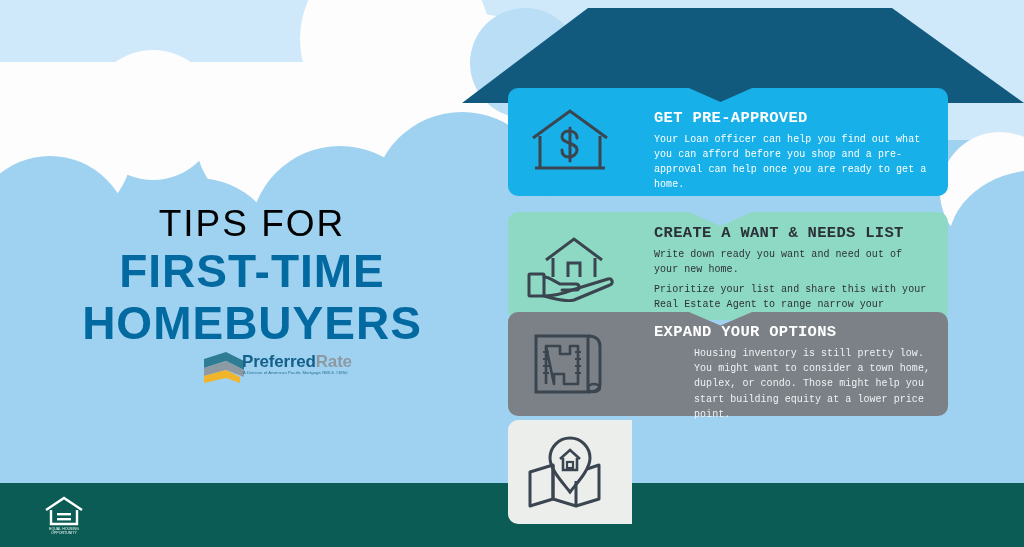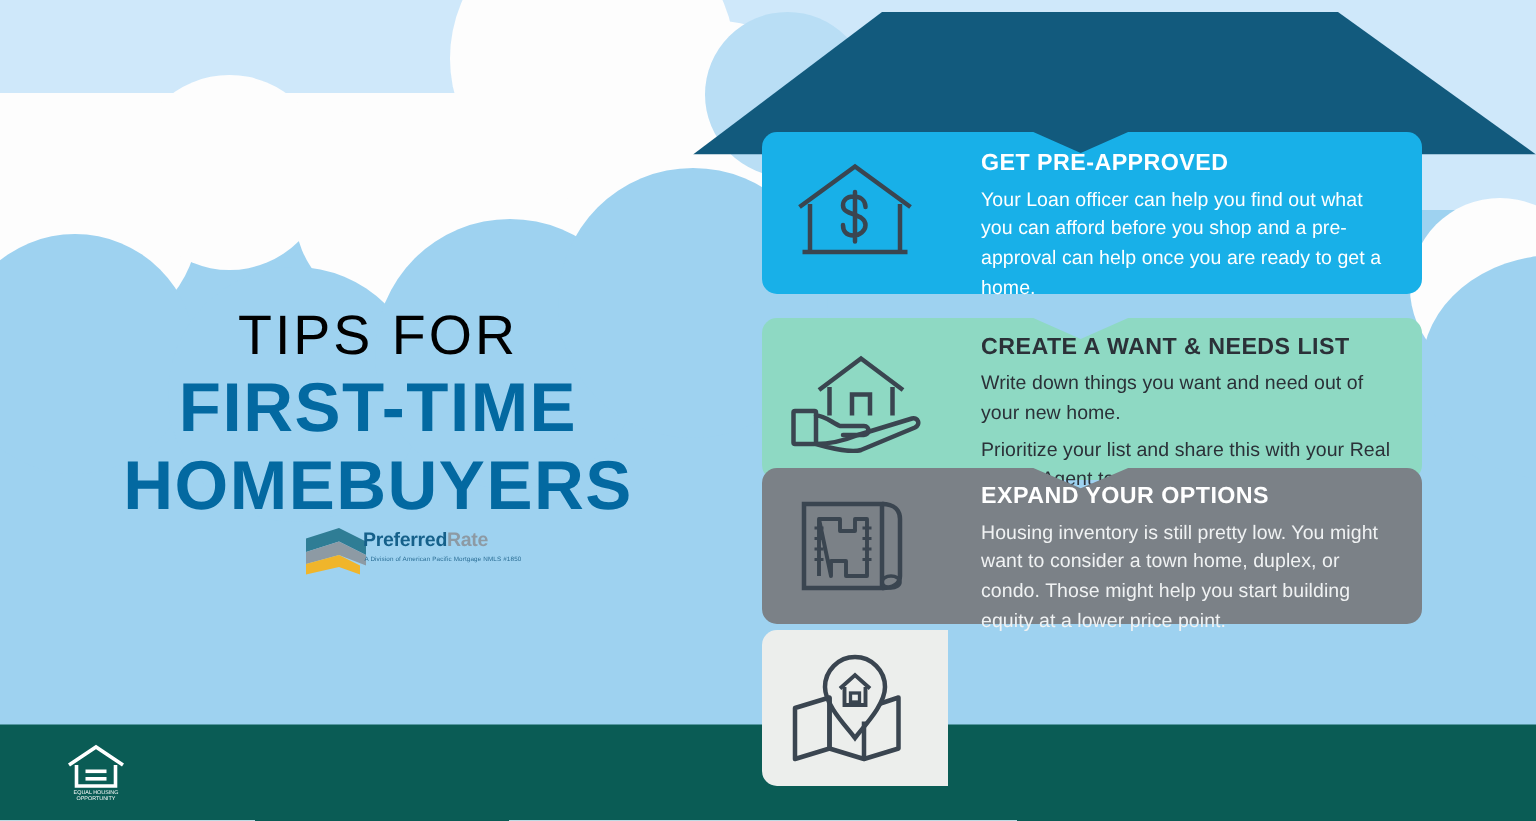--- a/index.html
+++ b/index.html
@@ -59,68 +59,68 @@
   }
   .first-time,.homebuyers{
     font-size:46px;font-weight:bold;color:#0369a1;
     letter-spacing:1px;line-height:1.12;
   }
 
   
   .brand-logo{position:absolute;left:200px;top:348px;width:148px;height:40px;}
   .brand-text{
     position:absolute;left:242px;top:352px;
-    font-size:13px;font-weight:bold;color:#15608a;letter-spacing:-.2px;
+    font-size:17px;font-weight:bold;color:#15608a;letter-spacing:-.2px;
   }
   .brand-text .rate{color:#8d9aa4;font-weight:bold;}
   .brand-tag{
     position:absolute;left:243px;top:370px;
     font-size:4.2px;color:#2a6d94;letter-spacing:.1px;line-height:1.5;
     width:105px;
   }
 
   
   .roof{position:absolute;left:462px;top:8px;width:562px;height:95px;}
 
   
-  .rows{position:absolute;left:0;top:0;width:1024px;height:392px;}
+  .rows{position:absolute;left:0;top:0;width:1024px;height:392px;font-family:Liberation Mono, monospace;}
   .row{position:absolute;left:508px;width:440px;}
 
   .icon-col{
     position:absolute;left:0;top:0;width:124px;
     display:flex;align-items:center;justify-content:center;
   }
   .icon-col svg{display:block;}
 
   .text-panel{
     position:absolute;left:124px;width:316px;
     box-sizing:border-box;
     padding:0 16px 0 22px;
     display:flex;flex-direction:column;justify-content:center;
   }
   .row-title{
     font-size:15.5px;font-weight:bold;letter-spacing:.3px;
     margin-bottom:5px;line-height:1.1;
   }
-  .row-body{font-size:13px;line-height:1.52;letter-spacing:.05px;}
+  .row-body{font-size:10px;line-height:1.52;letter-spacing:.05px;}
   .row-body p{margin:0;}
   .row-body p + p{margin-top:5px;}
 
   
   .r1 .icon-col,.r1 .panel-bg{background:#18b0e8;}
   .r1 .row-title{color:#ffffff;}
   .r1 .row-body{color:#ffffff;}
   
   .r2 .icon-col,.r2 .panel-bg{background:#8ed9c3;}
   .r2 .row-title{color:#2b3138;}
   .r2 .row-body{color:#2b3138;}
   
   .r3 .icon-col,.r3 .panel-bg{background:#7b8187;}
   .r3 .row-title{color:#ffffff;}
-  .r3 .row-body{color:#f0f2f3;}
+  .r3 .row-body{color:#f0f2f3;margin-left:40px;}
   
   .r4 .icon-col,.r4 .panel-bg{background:#eceeec;}
   .r4 .row-title{color:#2b3138;}
   .r4 .row-body{color:#3a4046;}
 
   .panel-bg{position:absolute;left:0;top:0;width:100%;height:100%;}
 </style>
 </head>
 <body>
 
@@ -218,21 +218,21 @@
           <path d="M20 47 C26 47 31 52 36 54 L52 54 C56 54 56 60 52 60 L38 60" fill="none" stroke="#3a4550" stroke-width="3" stroke-linecap="round"></path>
           <path d="M20 66 C30 66 38 64 48 60 L84 49 C88 48 90 53 86 55 L50 70 C44 72 34 70 20 66 Z" fill="none" stroke="#3a4550" stroke-width="3" stroke-linejoin="round"></path>
         </svg>
       </div>
       <div class="text-panel" style="height:108px;">
         <div class="panel-bg" style="border-radius:0 10px 10px 0;
                     clip-path:polygon(0 0,18% 0,28% 13%,38% 0,100% 0,100% 100%,0 100%);"></div>
         <div style="position:relative;padding-top:20px;">
           <div class="row-title">CREATE A WANT &amp; NEEDS LIST</div>
           <div class="row-body">
-            <p>Write down things you want and need out of your new home.</p>
+            <p>Write down ready you want and need out of your new home.</p>
             <p>Prioritize your list and share this with your Real Estate Agent to range narrow your search.</p>
           </div>
         </div>
       </div>
     </div>
 
     <div class="row r3" style="top:312px;height:104px;">
       <div class="icon-col" style="height:104px;border-radius:10px 0 0 10px;">
         <svg viewBox="0 0 80 76" width="80" height="76">
           <path d="M6 10 L58 10 L58 66 L6 66 Z" fill="none" stroke="#3a4550" stroke-width="3"></path>

